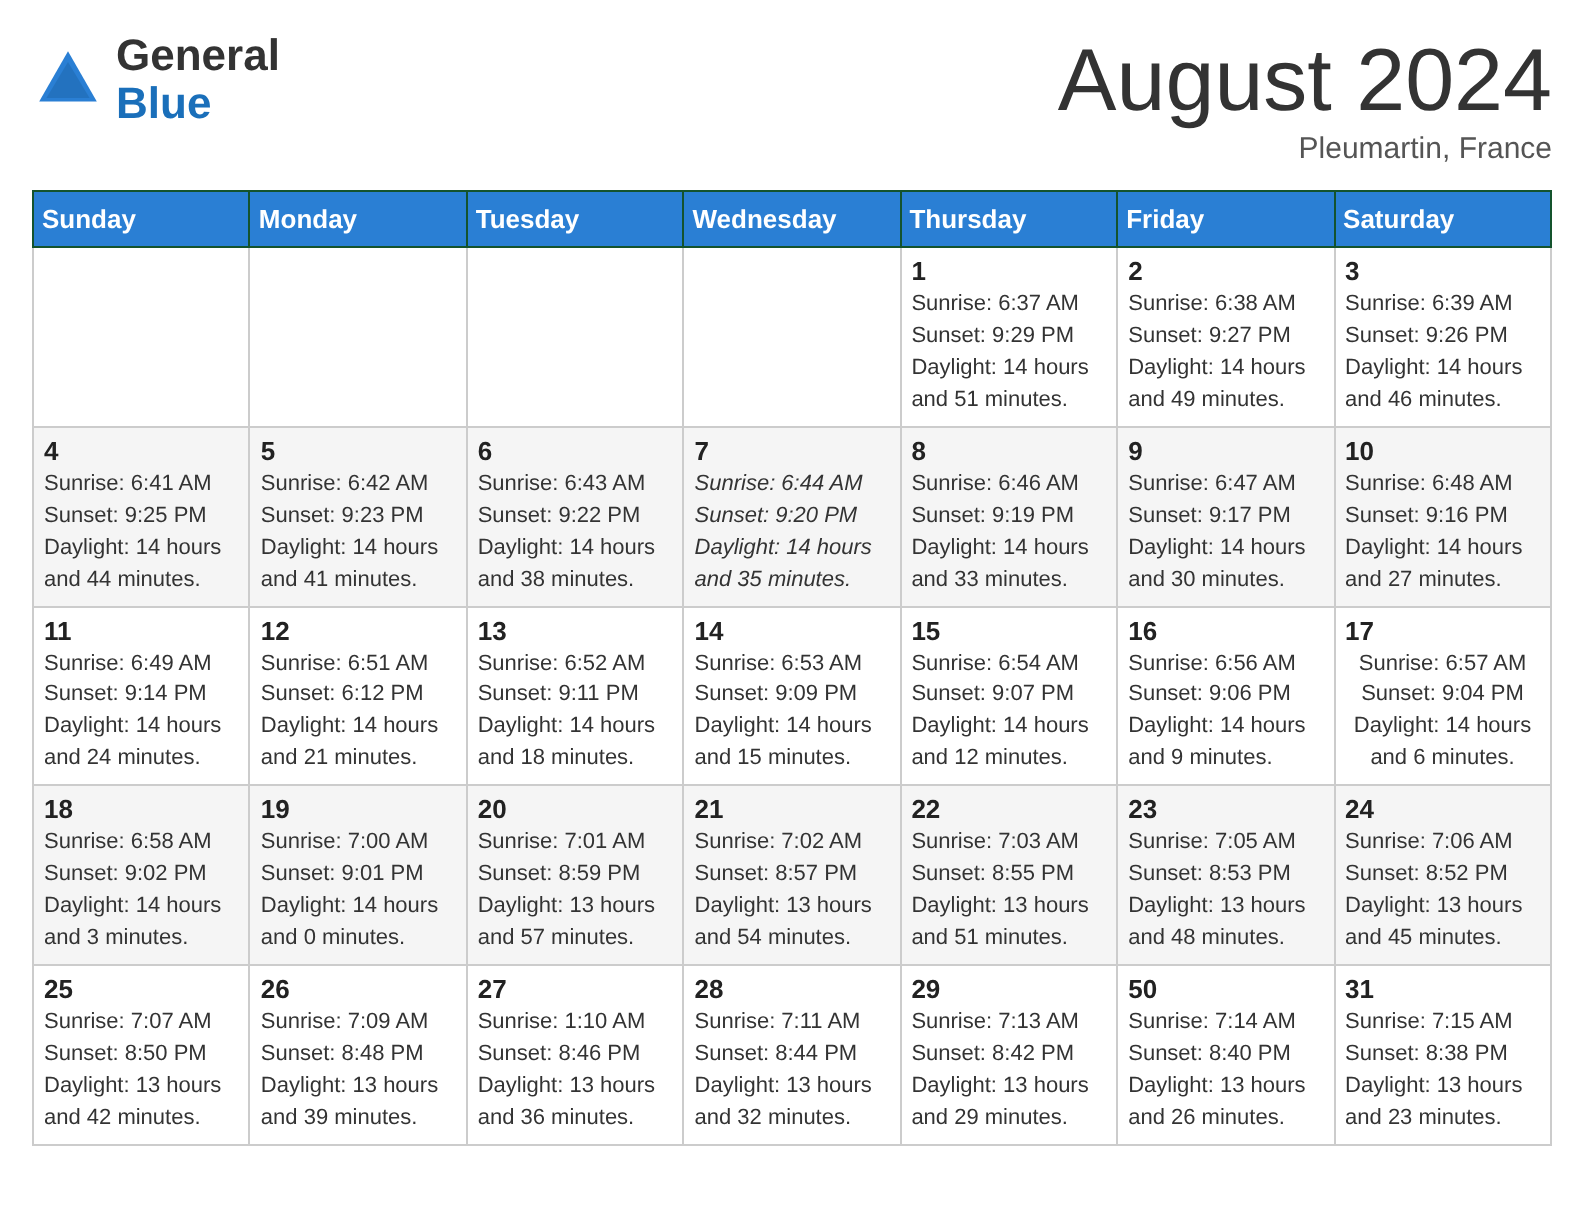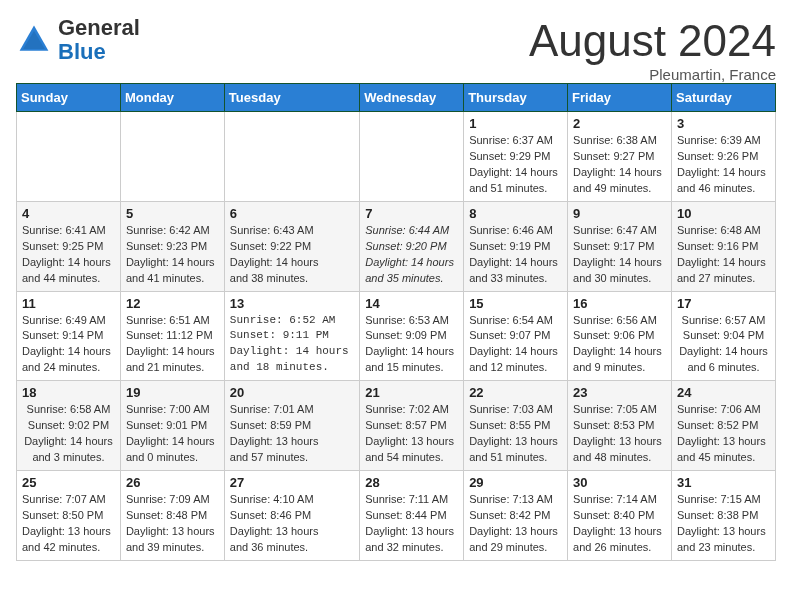--- a/index.html
+++ b/index.html
@@ -7,20 +7,21 @@
       font-family: Arial, sans-serif;
       background: #fff;
       width: 792px;
       min-height: 612px;
       padding: 16px;
     }
     .header {
       display: flex;
       justify-content: space-between;
       align-items: flex-start;
+      margin-bottom: 12px;
     }
     .logo {
       display: flex;
       align-items: center;
       gap: 6px;
     }
     .logo-text {
       font-size: 22px;
       font-weight: bold;
       line-height: 1.1;
@@ -199,27 +200,27 @@
         <td>
           <span class="day-num">11</span>
           <div class="day-info" style="white-space: pre-line;">Sunrise: 6:49 AM
 Sunset: 9:14 PM
 Daylight: 14 hours
 and 24 minutes.</div>
         </td>
         <td>
           <span class="day-num">12</span>
           <div class="day-info" style="white-space: pre-line;">Sunrise: 6:51 AM
-Sunset: 11:12 PM
+Sunset: 6:12 PM
 Daylight: 14 hours
 and 21 minutes.</div>
         </td>
         <td>
           <span class="day-num">13</span>
-          <div class="day-info" style="white-space: pre-line; font-family: Liberation Mono, monospace;">Sunrise: 6:52 AM
+          <div class="day-info" style="white-space: pre-line;">Sunrise: 6:52 AM
 Sunset: 9:11 PM
 Daylight: 14 hours
 and 18 minutes.</div>
         </td>
         <td>
           <span class="day-num">14</span>
           <div class="day-info" style="white-space: pre-line;">Sunrise: 6:53 AM
 Sunset: 9:09 PM
 Daylight: 14 hours
 and 15 minutes.</div>
@@ -242,21 +243,21 @@
           <span class="day-num">17</span>
           <div class="day-info" style="white-space: pre-line; text-align: center;">Sunrise: 6:57 AM
 Sunset: 9:04 PM
 Daylight: 14 hours
 and 6 minutes.</div>
         </td>
       </tr>
       <tr>
         <td>
           <span class="day-num">18</span>
-          <div class="day-info" style="white-space: pre-line; text-align: center;">Sunrise: 6:58 AM
+          <div class="day-info" style="white-space: pre-line;">Sunrise: 6:58 AM
 Sunset: 9:02 PM
 Daylight: 14 hours
 and 3 minutes.</div>
         </td>
         <td>
           <span class="day-num">19</span>
           <div class="day-info" style="white-space: pre-line;">Sunrise: 7:00 AM
 Sunset: 9:01 PM
 Daylight: 14 hours
 and 0 minutes.</div>
@@ -307,41 +308,41 @@
         </td>
         <td>
           <span class="day-num">26</span>
           <div class="day-info" style="white-space: pre-line;">Sunrise: 7:09 AM
 Sunset: 8:48 PM
 Daylight: 13 hours
 and 39 minutes.</div>
         </td>
         <td>
           <span class="day-num">27</span>
-          <div class="day-info" style="white-space: pre-line;">Sunrise: 4:10 AM
+          <div class="day-info" style="white-space: pre-line;">Sunrise: 1:10 AM
 Sunset: 8:46 PM
 Daylight: 13 hours
 and 36 minutes.</div>
         </td>
         <td>
           <span class="day-num">28</span>
           <div class="day-info" style="white-space: pre-line;">Sunrise: 7:11 AM
 Sunset: 8:44 PM
 Daylight: 13 hours
 and 32 minutes.</div>
         </td>
         <td>
           <span class="day-num">29</span>
           <div class="day-info" style="white-space: pre-line;">Sunrise: 7:13 AM
 Sunset: 8:42 PM
 Daylight: 13 hours
 and 29 minutes.</div>
         </td>
         <td>
-          <span class="day-num">30</span>
+          <span class="day-num">50</span>
           <div class="day-info" style="white-space: pre-line;">Sunrise: 7:14 AM
 Sunset: 8:40 PM
 Daylight: 13 hours
 and 26 minutes.</div>
         </td>
         <td>
           <span class="day-num">31</span>
           <div class="day-info" style="white-space: pre-line;">Sunrise: 7:15 AM
 Sunset: 8:38 PM
 Daylight: 13 hours

